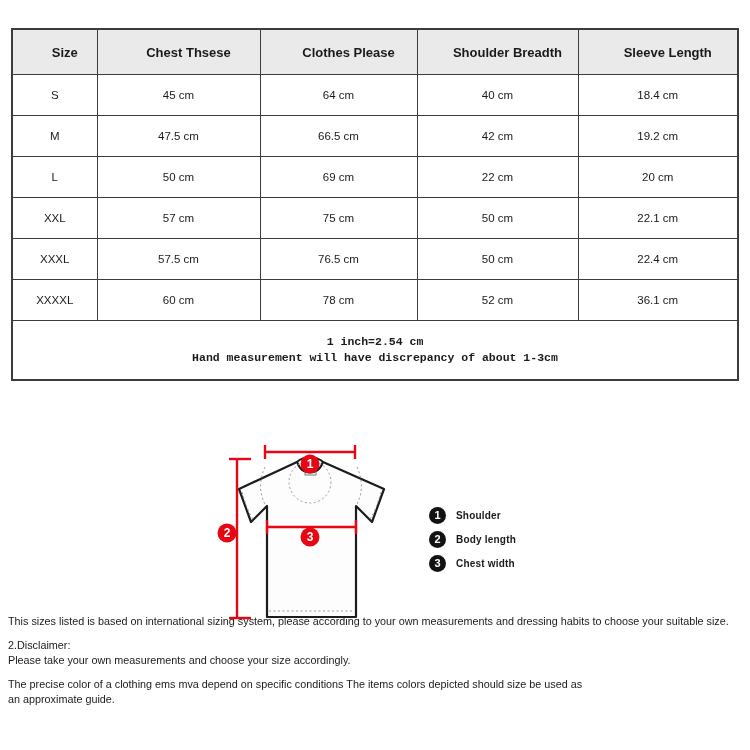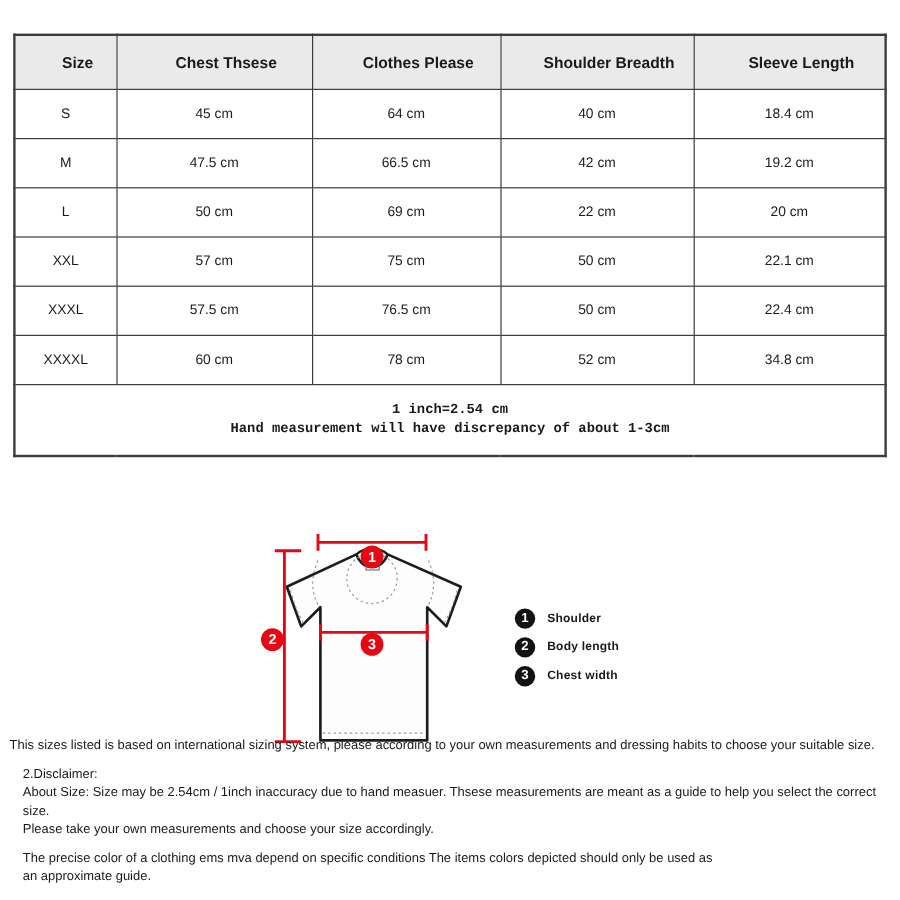--- a/index.html
+++ b/index.html
@@ -35,21 +35,21 @@
     width:17px; height:17px; border-radius:50%; background:#121212;
     color:#ffffff; font-size:11px; font-weight:bold; line-height:17px;
     text-align:center; flex:0 0 17px;
   }
   .legend-label { margin-left:10px; font-size:10px; font-weight:bold; letter-spacing:0.2px; }
   
   .notes {
     position:absolute; left:8px; top:614px; width:740px;
     font-size:10.8px; line-height:15.5px;
   }
-  .note-section + .note-section { margin-top:8px;margin-left:11px; }
+  .note-section + .note-section { margin-top:8px; }
 </style>
 </head>
 <body>
 
 <table class="size-table">
   <colgroup>
     <col style="width:85px">
       <col style="width:163px">
       <col style="width:157px">
       <col style="width:161px">
@@ -98,21 +98,21 @@
       <td>57.5 cm</td>
       <td>76.5 cm</td>
       <td>50 cm</td>
       <td>22.4 cm</td>
     </tr>
     <tr>
       <td>XXXXL</td>
       <td>60 cm</td>
       <td>78 cm</td>
       <td>52 cm</td>
-      <td>34.8 cm</td>
+      <td>36.1 cm</td>
     </tr>
   </tbody>
   <tfoot>
     <tr>
       <td colspan="5">
         <div>1 inch=2.54 cm</div>
         <div>Hand measurement will have discrepancy of about 1-3cm</div>
       </td>
     </tr>
   </tfoot>
@@ -185,20 +185,19 @@
     <span class="legend-label">Chest width</span>
   </div>
 </div>
 
 <div class="notes">
   <div class="note-section">
     <div>This sizes listed is based on international sizing system, please according to your own measurements and dressing habits to choose your suitable size.</div>
   </div>
   <div class="note-section">
     <div>2.Disclaimer:</div>
-    <div>About Size: Size may be 2.54cm / 1inch inaccuracy due to hand measuer. Thsese measurements are meant as a guide to help you select the correct size.</div>
     <div>Please take your own measurements and choose your size accordingly.</div>
   </div>
   <div class="note-section">
-    <div>The precise color of a clothing ems mva depend on specific conditions The items colors depicted should only be used as</div>
+    <div>The precise color of a clothing ems mva depend on specific conditions The items colors depicted should size be used as</div>
     <div>an approximate guide.</div>
   </div>
 </div>
 
 </body></html>

